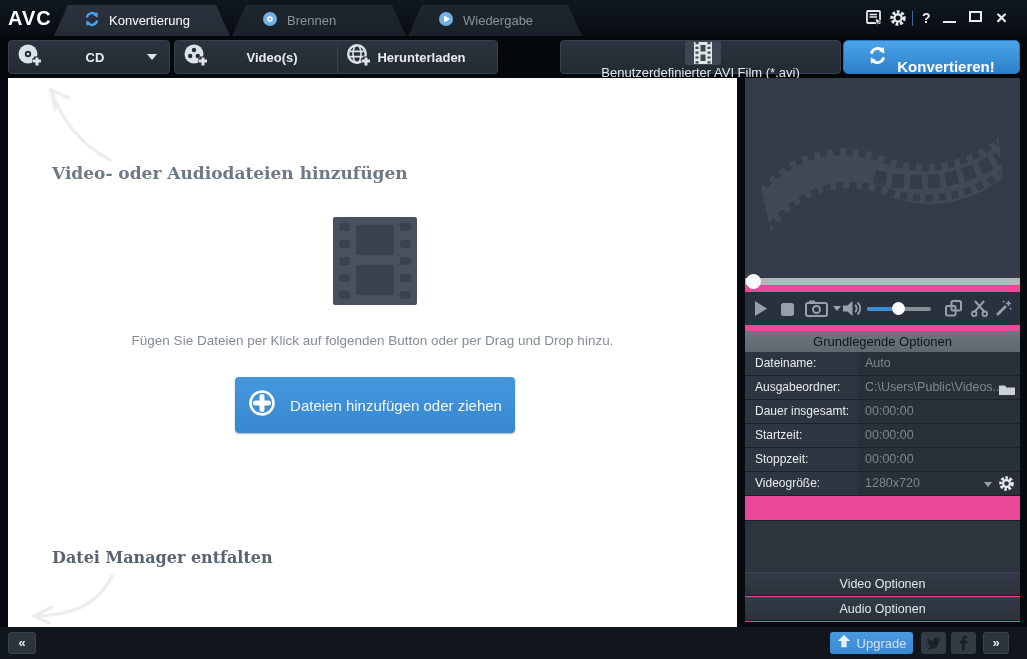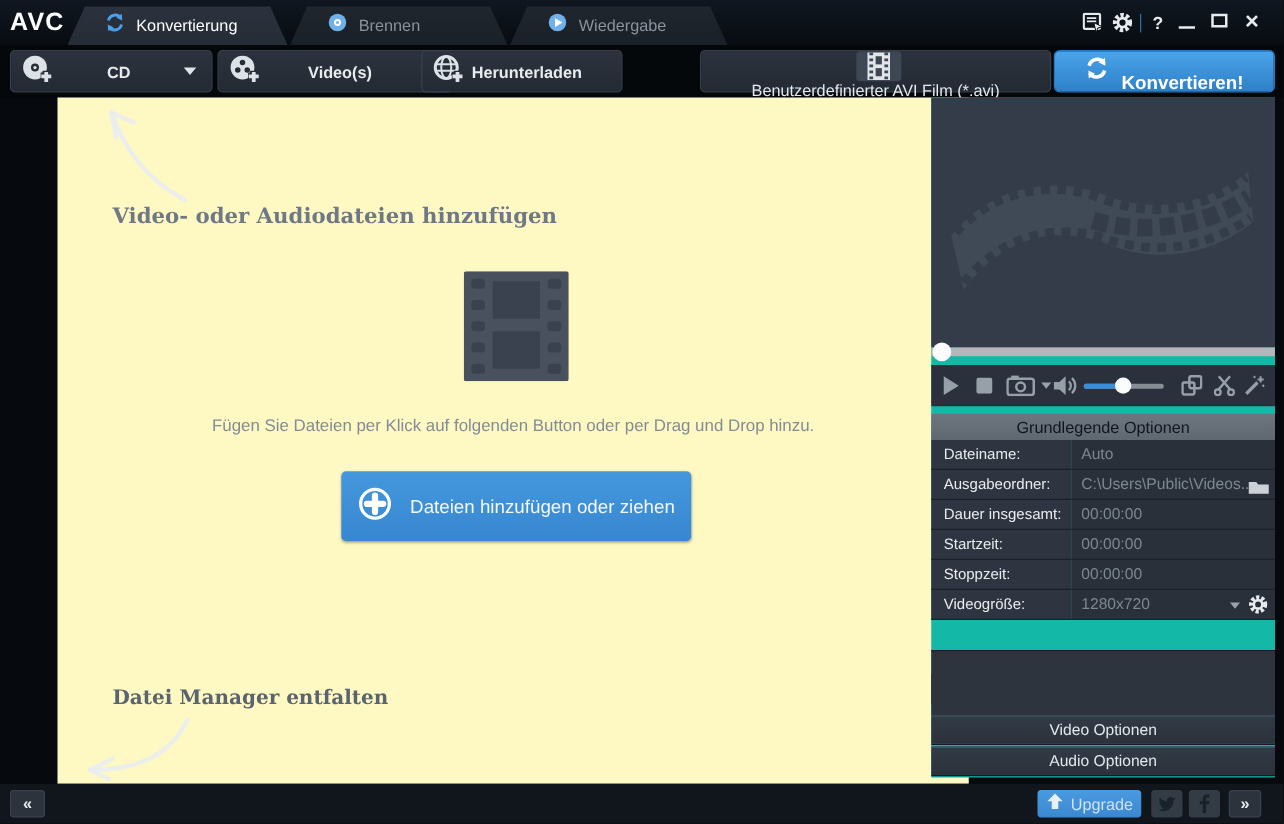--- a/index.html
+++ b/index.html
@@ -33,31 +33,31 @@
   .caret.sm { border-left-width:4px; border-right-width:4px; border-top-width:5px; border-top-color:#9aa2ab; }
   .format { top:4px; left:560px; width:281px; height:34px; background:linear-gradient(#2c333e,#232a33); border:1px solid #39414c; border-radius:4px;
             display:flex; align-items:center; cursor:pointer;flex-direction:column; }
   .format .fbox { width:36px; height:28px; margin-left:4px; background:#3e4854; border-radius:3px; display:flex; align-items:center; justify-content:center; }
   .format .flabel { flex:1; text-align:center; color:#e4e8ec; font-size:13px; }
   .convert { top:4px; left:843px; width:177px; height:34px; background:linear-gradient(#4ba4ea,#2d80c9); border:1px solid #2a77bd; border-radius:5px;
              display:flex; align-items:center; justify-content:center; gap:10px; cursor:pointer; }
   .convert .clabel { color:#fff; font-size:15px; font-weight:bold;margin-top:19px; }
 
   
-  .main { left:8px; top:78px; width:729px; height:549px; background:#fef9c3;margin-left:38px; }
+  .main { left:8px; top:78px; width:729px; height:549px; background:#ffffff; }
   .ghost-serif { font-family:"DejaVu Serif", serif; font-weight:bold; }
   .hint-add { left:44px; top:85px; color:#6e7985; font-size:17px; }
   .hint-mgr { left:44px; top:470px; color:#596470; font-size:16px; }
   .droptext { left:0; top:255px; width:729px; text-align:center; color:#838c96; font-size:13.5px; }
   .addbtn { left:227px; top:299px; width:280px; height:56px; background:linear-gradient(#4497dd,#3787d0); border-radius:4px;
             display:flex; align-items:center; justify-content:center; gap:14px; cursor:pointer; box-shadow:0 1px 2px rgba(0,0,0,.3); }
   .addbtn .alabel { color:#f4f8fc; font-size:15px; }
 
   
-  .rpanel { left:745px; top:78px; width:275px; height:544px; background:#14b8a6; }
+  .rpanel { left:745px; top:78px; width:275px; height:544px; background:#ec4899; }
   .preview { left:0; top:0; width:275px; height:200px; background:#333c48; }
   .seektrack { left:0; top:200px; width:275px; height:7px; background:#b3b7bc; }
   .seekthumb { left:1px; top:196px; width:15px; height:15px; border-radius:50%; background:#fbfcfd; }
   .controls { left:0; top:214px; width:275px; height:33px; background:#2a313c; }
   .voltrack { left:122px; top:15px; width:64px; height:4px; background:#868d95; border-radius:2px; }
   .volfill  { left:122px; top:15px; width:30px; height:4px; background:#3a8ed8; border-radius:2px; }
   .volthumb { left:147px; top:10px; width:13px; height:13px; border-radius:50%; background:#fbfcfd; }
 
   .opthead { left:0; top:253px; width:275px; height:21px; background:linear-gradient(#6d757f,#5f6771);
              color:#10161e; font-size:13px; text-align:center; line-height:21px; }

